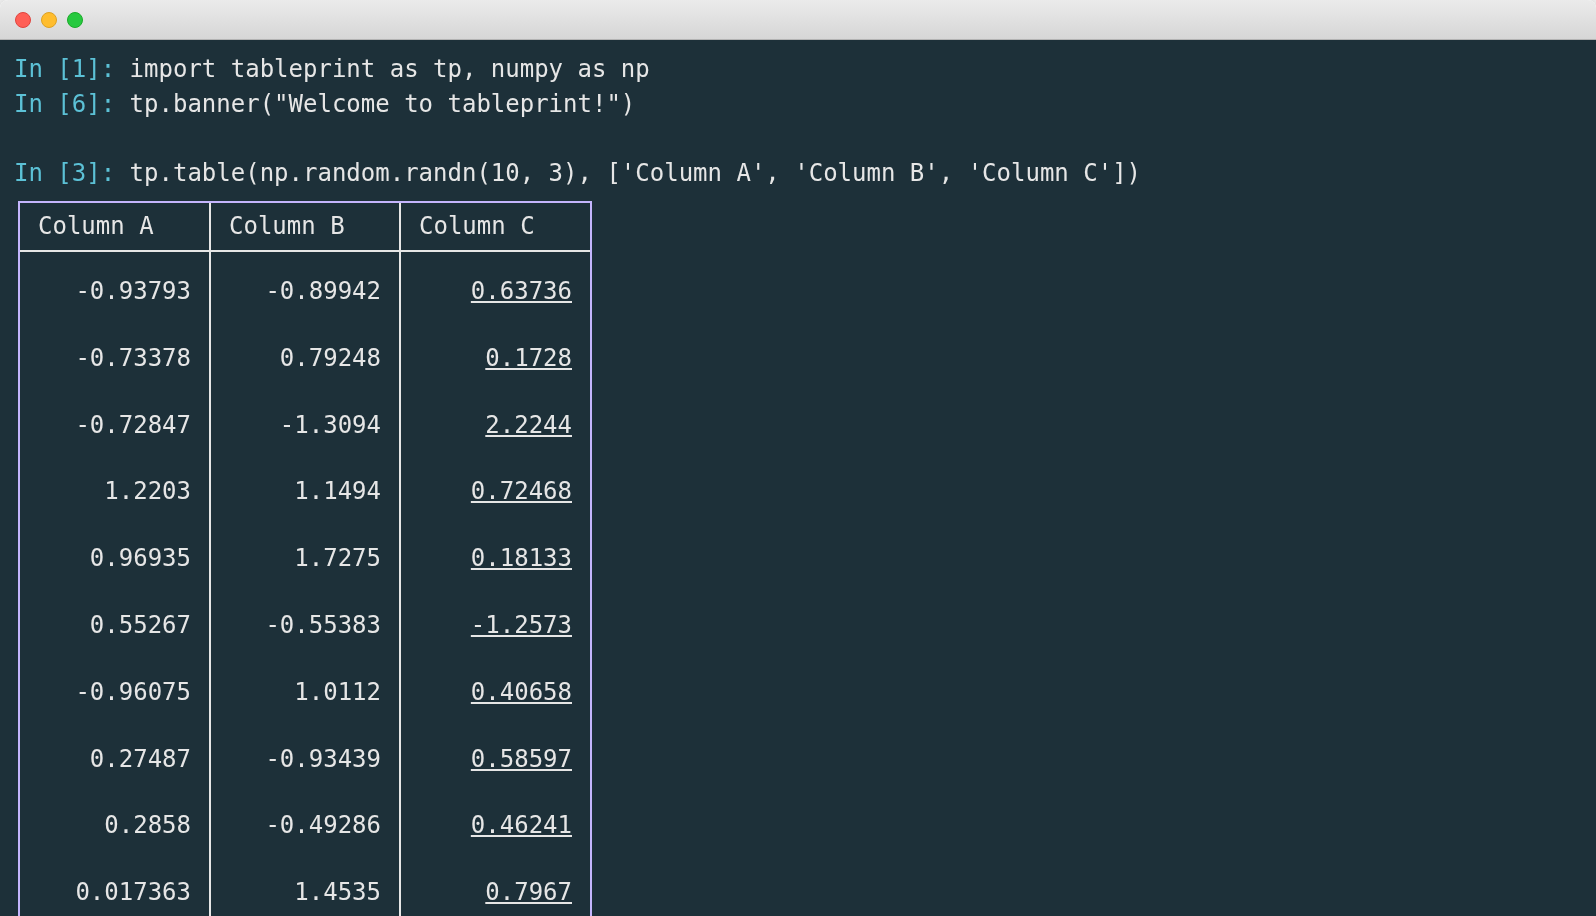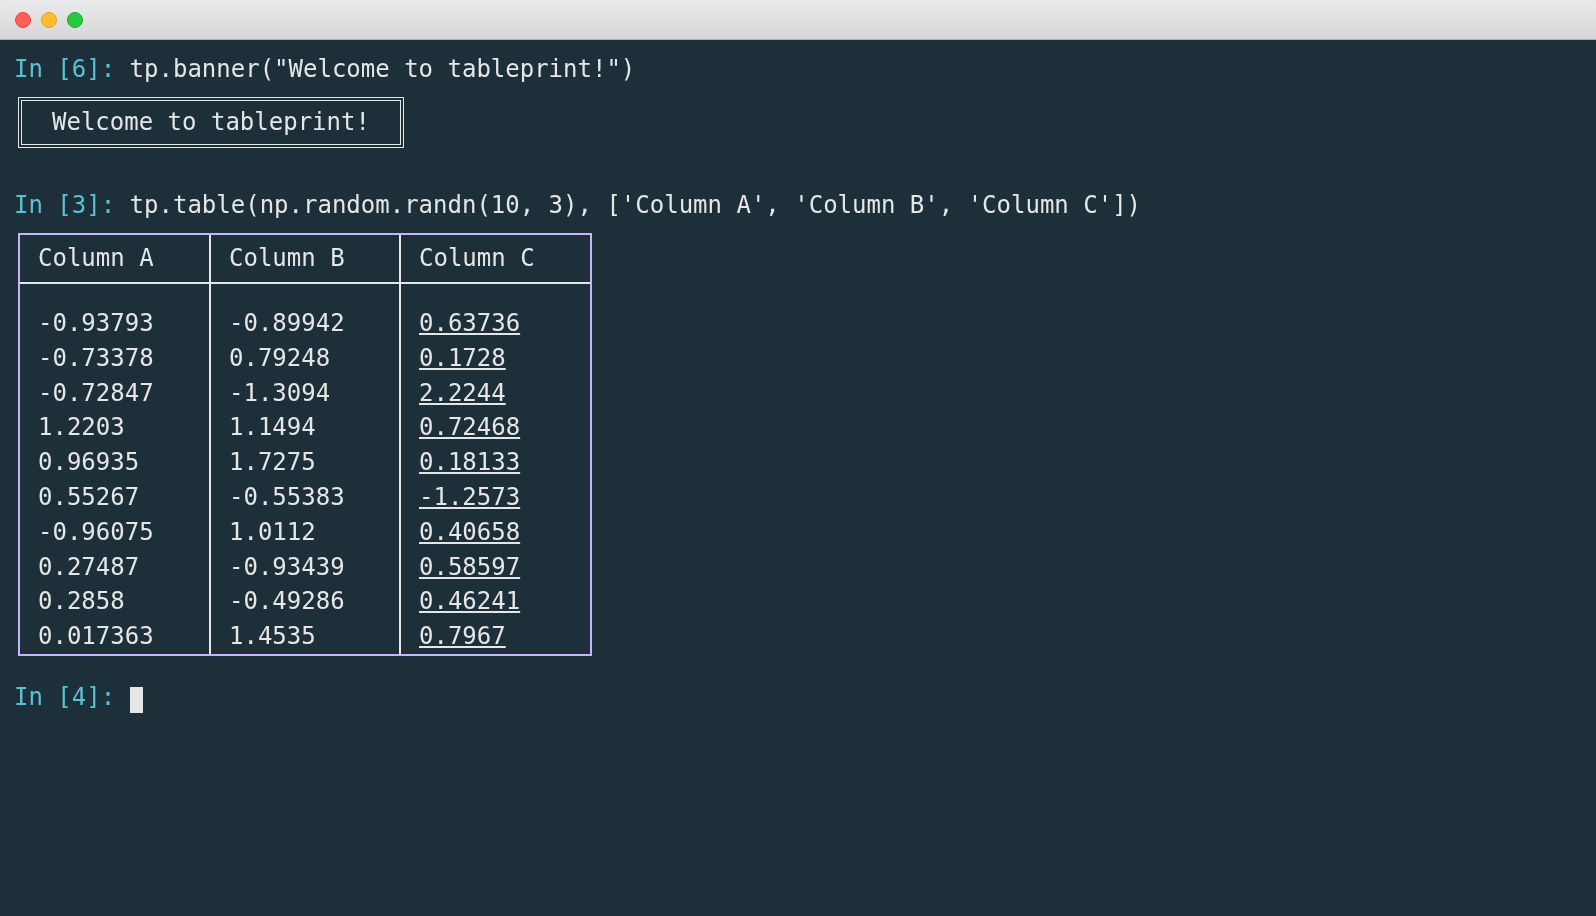--- a/index.html
+++ b/index.html
@@ -88,21 +88,22 @@
     .data-table th:last-child {
       border-right: none;
     }
     .data-table thead tr {
       border-bottom: 2px solid #e6e6e6;
     }
     .data-table tbody tr:first-child td {
       padding-top: 22px;
     }
     .data-table td {
-      padding: 0px 18px;
+      text-align: right;
+      padding: 16px 18px;
       border-right: 2px solid #e6e6e6;
       min-width: 190px;
     }
     .data-table td:last-child {
       border-right: none;
       text-decoration: underline;
     }
     .cursor {
       display: inline-block;
       width: 13px;
@@ -119,16 +120,16 @@
 <body>
 
 <div class="window">
   <div class="titlebar">
     <div class="traffic-lights">
       <div class="traffic-light close-btn"></div>
       <div class="traffic-light min-btn"></div>
       <div class="traffic-light max-btn"></div>
     </div>
   </div>
-  <div class="terminal"><span class="line"><span class="prompt-in">In [6]: </span><span class="code">tp.banner("Welcome to tableprint!")</span></span><div class="banner-wrap"><div class="banner-box"><span>Welcome to tableprint!</span></div></div>
+  <div class="terminal"><span class="line"><span class="prompt-in">In [1]: </span><span class="code">import tableprint as tp, numpy as np</span></span><span class="line"><span class="prompt-in">In [6]: </span><span class="code">tp.banner("Welcome to tableprint!")</span></span>
 <span class="line"><span class="prompt-in">In [3]: </span><span class="code">tp.table(np.random.randn(10, 3), ['Column A', 'Column B', 'Column C'])</span></span><div class="table-wrap"><table class="data-table"><thead><tr><th>Column A</th><th>Column B</th><th>Column C</th></tr></thead><tbody id="table-body"><tr><td>-0.93793</td><td>-0.89942</td><td>0.63736</td></tr><tr><td>-0.73378</td><td>0.79248</td><td>0.1728</td></tr><tr><td>-0.72847</td><td>-1.3094</td><td>2.2244</td></tr><tr><td>1.2203</td><td>1.1494</td><td>0.72468</td></tr><tr><td>0.96935</td><td>1.7275</td><td>0.18133</td></tr><tr><td>0.55267</td><td>-0.55383</td><td>-1.2573</td></tr><tr><td>-0.96075</td><td>1.0112</td><td>0.40658</td></tr><tr><td>0.27487</td><td>-0.93439</td><td>0.58597</td></tr><tr><td>0.2858</td><td>-0.49286</td><td>0.46241</td></tr><tr><td>0.017363</td><td>1.4535</td><td>0.7967</td></tr></tbody></table></div>
 <div class="spacer"></div><span class="line"><span class="prompt-in">In [4]: </span><span class="cursor"></span></span></div>
 </div>
 
 </body></html>

